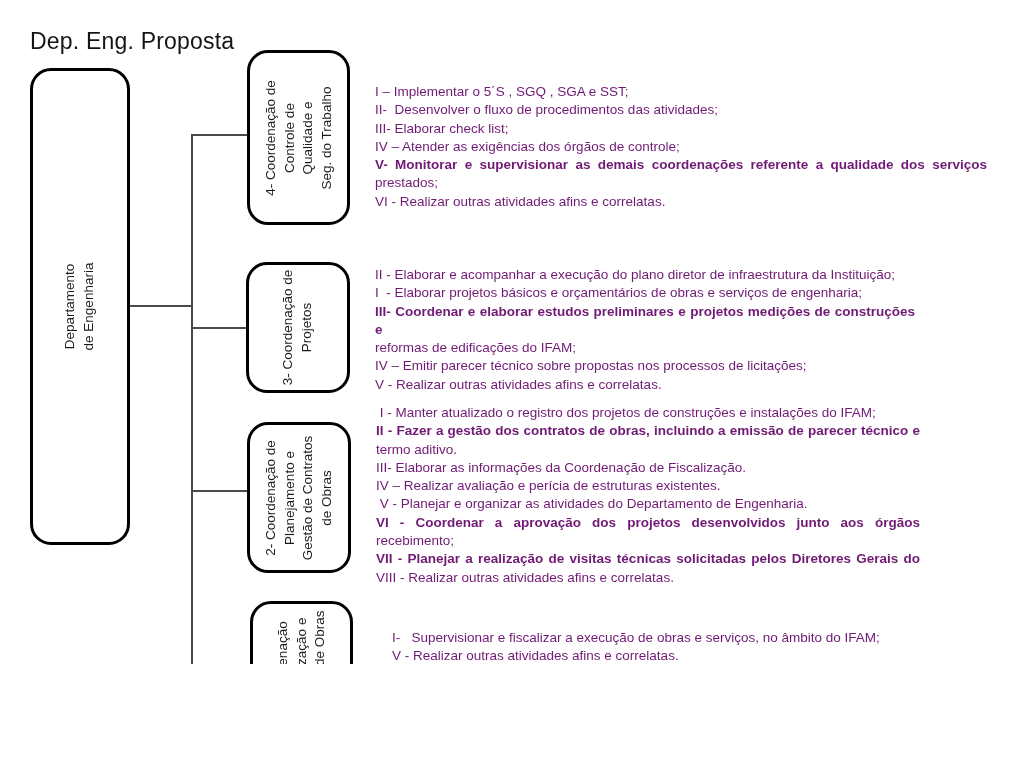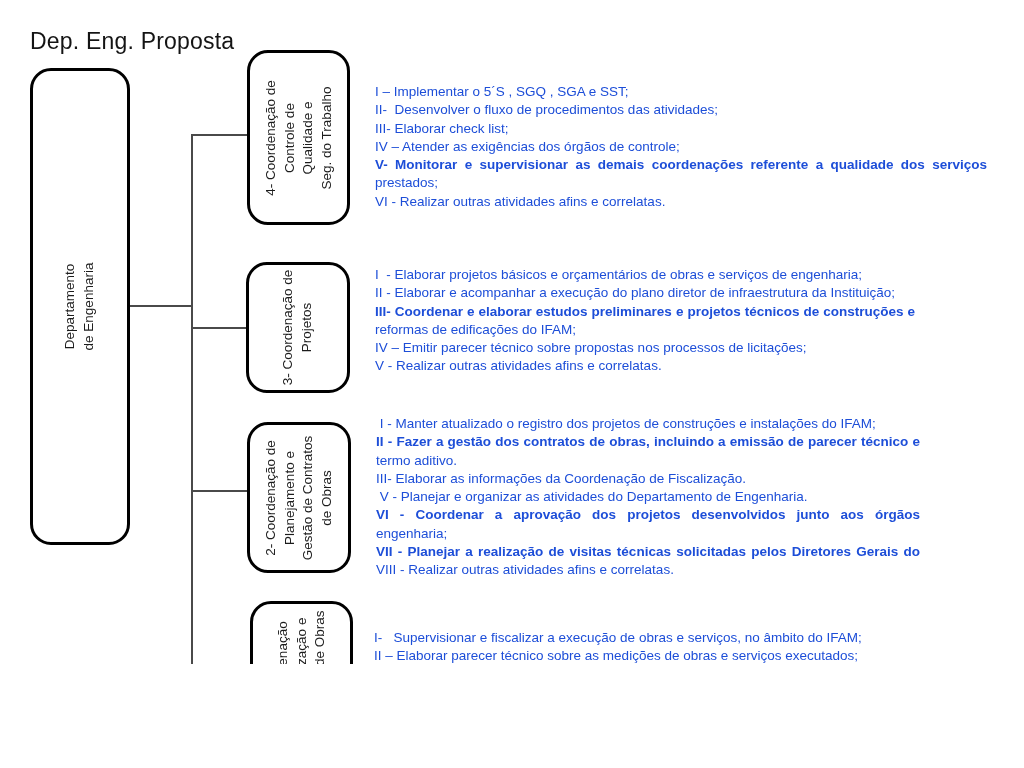--- a/index.html
+++ b/index.html
@@ -14,34 +14,34 @@
   .box {
     position:absolute; border:3px solid #000; border-radius:21px;
     background:#fff; box-sizing:border-box;
     display:flex; align-items:center; justify-content:center;
   }
   .vtext {
     transform:rotate(-90deg); white-space:pre-line; text-align:center;
     font-size:13.5px; line-height:18.5px; width:max-content; flex:none; color:#1c1c1c;
   }
   .conn { position:absolute; background:#4a4a4a; }
-  .tb { position:absolute; font-size:13.5px; line-height:18.3px; color:#1d4ed8; }
+  .tb { position:absolute; font-size:13.5px; line-height:18.3px; color:#701a75; }
   .tline { white-space:pre; }
   .tline.just { white-space:normal; text-align:justify; text-align-last:justify;font-weight:bold; }
 
   #box-root { left:30px;  top:68px;  width:100px; height:477px; }
   #box-4    { left:247px; top:50px;  width:103px; height:175px; }
   #box-3    { left:246px; top:262px; width:104px; height:131px; }
   #box-2    { left:247px; top:422px; width:104px; height:151px; }
   #box-1    { left:250px; top:601px; width:103px; height:137px; }
 
   #tb-4 { left:375px; top:83px;  width:612px; }
   #tb-3 { left:375px; top:266px; width:540px; }
-  #tb-2 { left:376px; top:415px; width:544px; }
-  #tb-1 { left:374px; top:629px; width:540px; }
+  #tb-2 { left:376px; top:404px; width:544px; }
+  #tb-1 { left:392px; top:629px; width:540px; }
 
   #c-root  { left:128px; top:305px; width:64px;  height:1.5px; }
   #c-trunk { left:191px; top:134px; width:1.5px; height:533px; }
   #c-b4    { left:191px; top:134px; width:56px;  height:1.5px; }
   #c-b3    { left:191px; top:327px; width:55px;  height:1.5px; }
   #c-b2    { left:191px; top:490px; width:56px;  height:1.5px; }
   #c-b1    { left:191px; top:666px; width:59px;  height:1.5px; }
 </style>
 </head>
 <body>
@@ -76,50 +76,50 @@
       <div class="tline just">V- Monitorar e supervisionar as demais coordenações referente a qualidade dos serviços</div>
       <div class="tline">prestados;</div>
       <div class="tline">VI - Realizar outras atividades afins e correlatas.</div>
     </div>
 
   <div class="box" id="box-3">
     <div class="vtext">3- Coordenação de
 Projetos</div>
   </div>
   <div class="tb" id="tb-3">
+      <div class="tline">II - Elaborar e acompanhar a execução do plano diretor de infraestrutura da Instituição;</div>
       <div class="tline">I  - Elaborar projetos básicos e orçamentários de obras e serviços de engenharia;</div>
-      <div class="tline">II - Elaborar e acompanhar a execução do plano diretor de infraestrutura da Instituição;</div>
-      <div class="tline just">III- Coordenar e elaborar estudos preliminares e projetos técnicos de construções e</div>
+      <div class="tline just">III- Coordenar e elaborar estudos preliminares e projetos medições de construções e</div>
       <div class="tline">reformas de edificações do IFAM;</div>
       <div class="tline">IV – Emitir parecer técnico sobre propostas nos processos de licitações;</div>
       <div class="tline">V - Realizar outras atividades afins e correlatas.</div>
     </div>
 
   <div class="box" id="box-2">
     <div class="vtext">2- Coordenação de
 Planejamento  e
 Gestão de Contratos
 de Obras</div>
   </div>
   <div class="tb" id="tb-2">
       <div class="tline"> I - Manter atualizado o registro dos projetos de construções e instalações do IFAM;</div>
       <div class="tline just">II - Fazer a gestão dos contratos de obras, incluindo a emissão de parecer técnico e</div>
       <div class="tline">termo aditivo.</div>
       <div class="tline">III- Elaborar as informações da Coordenação de Fiscalização.</div>
+      <div class="tline">IV – Realizar avaliação e perícia de estruturas existentes.</div>
       <div class="tline"> V - Planejar e organizar as atividades do Departamento de Engenharia.</div>
       <div class="tline just">VI - Coordenar a aprovação dos projetos desenvolvidos junto aos órgãos</div>
-      <div class="tline">engenharia;</div>
+      <div class="tline">recebimento;</div>
       <div class="tline just">VII -  Planejar a realização de visitas técnicas solicitadas pelos Diretores Gerais do</div>
       <div class="tline">VIII - Realizar outras atividades afins e correlatas.</div>
     </div>
 
   <div class="box" id="box-1">
     <div class="vtext">1- Coordenação
 de Fiscalização e
 Execução de Obras</div>
   </div>
   <div class="tb" id="tb-1">
       <div class="tline">I-   Supervisionar e fiscalizar a execução de obras e serviços, no âmbito do IFAM;</div>
-      <div class="tline">II – Elaborar parecer técnico sobre as medições de obras e serviços executados;</div>
       <div class="tline">V - Realizar outras atividades afins e correlatas.</div>
     </div>
 
 </div>
 
 </body></html>

